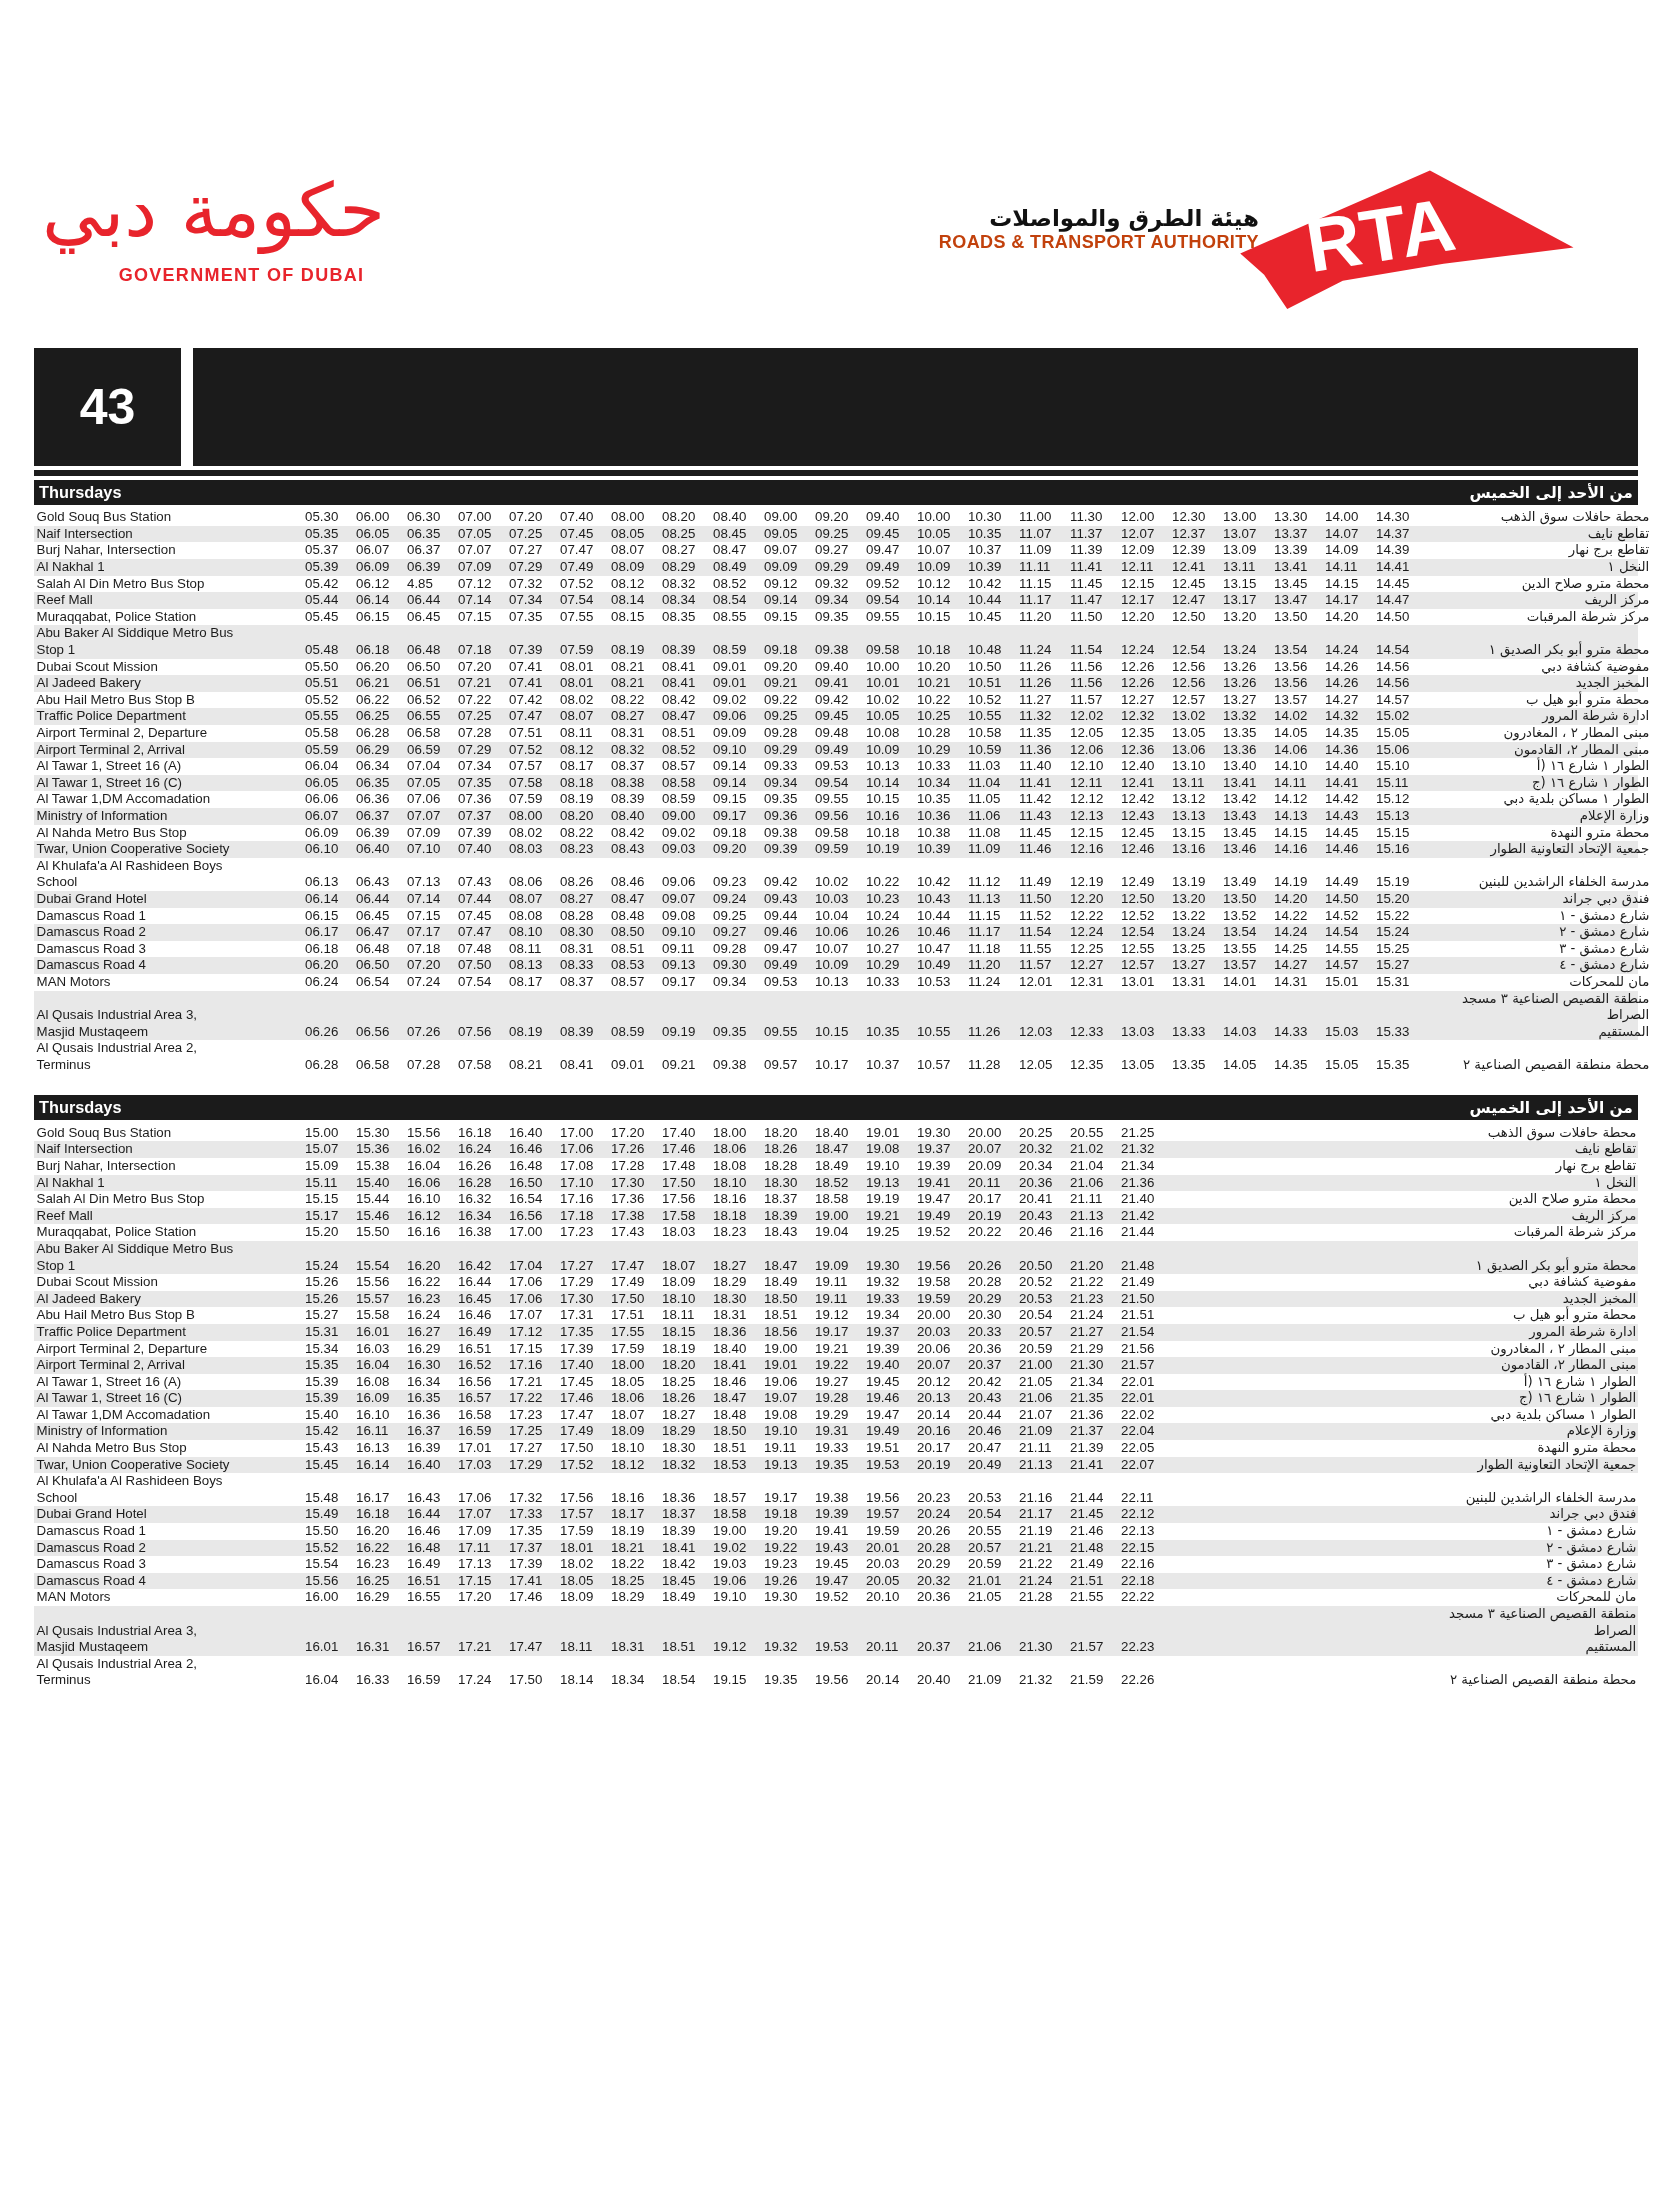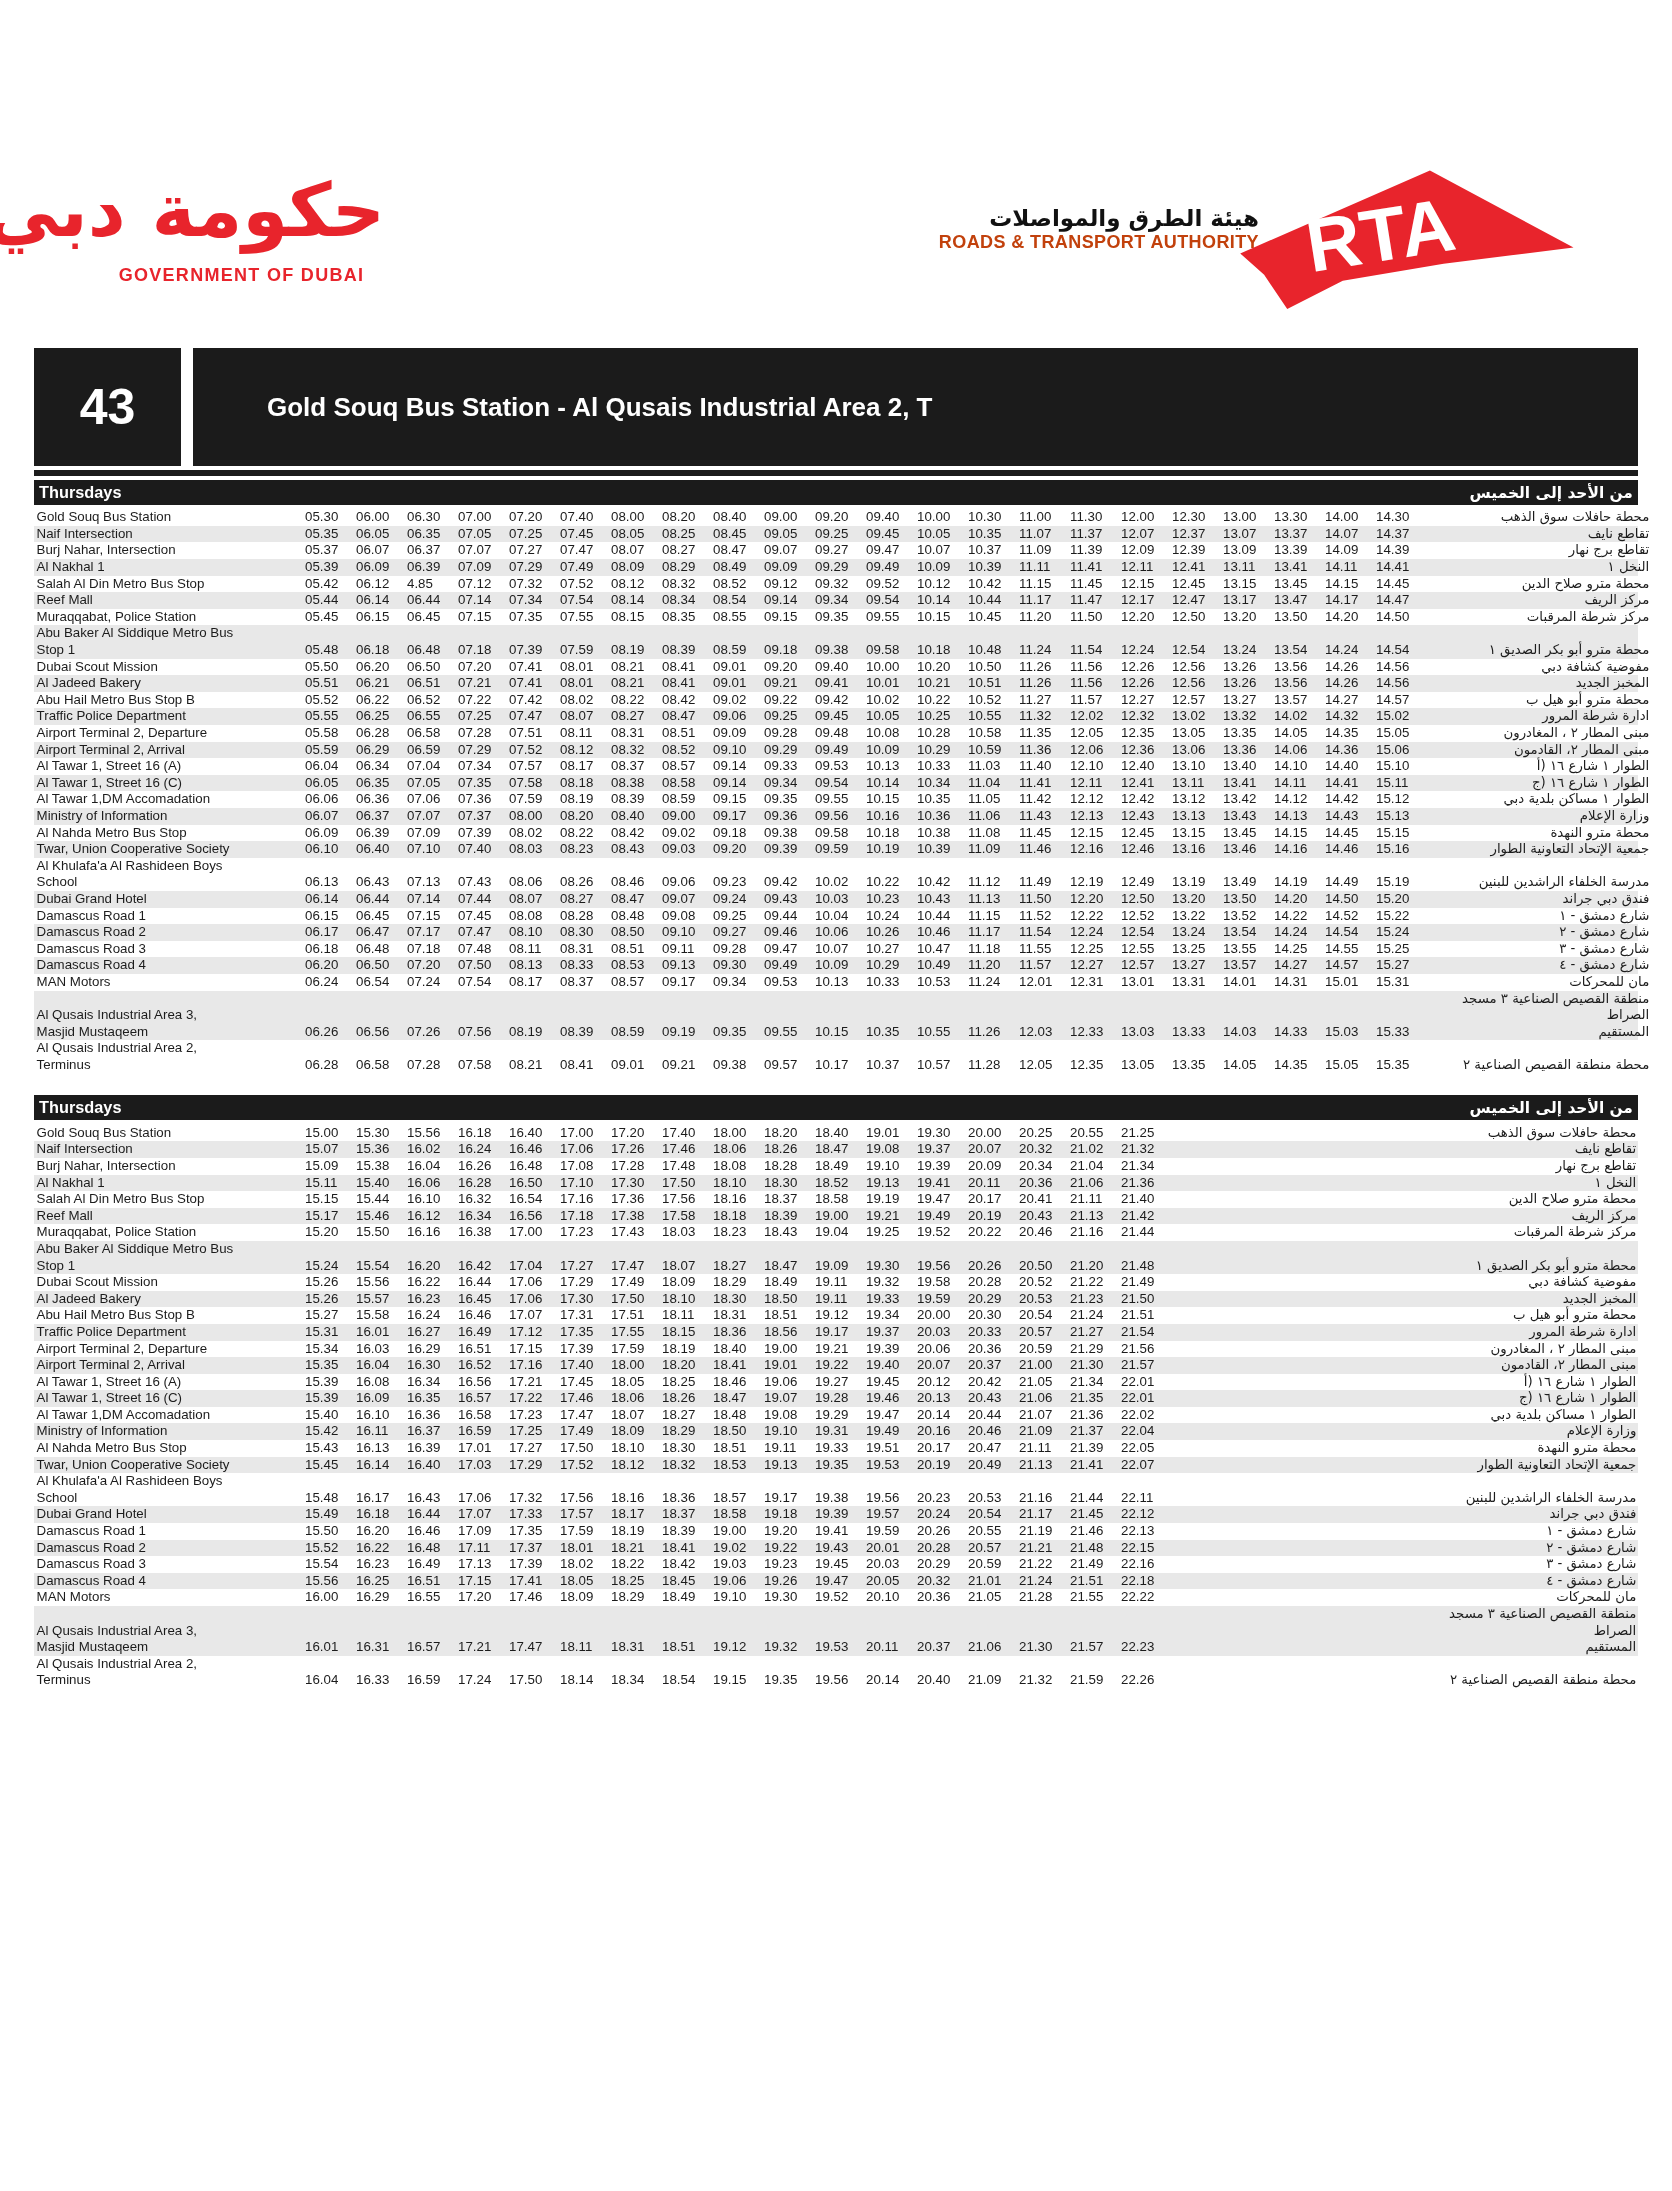--- a/index.html
+++ b/index.html
@@ -7,21 +7,21 @@
     width:1673px; height:2192px; background:#ffffff; position:relative;
     font-family:"Liberation Sans", sans-serif; color:#1c1c1c;
     -webkit-font-smoothing:antialiased;
   }
   .ar { font-family:"DejaVu Sans", sans-serif; }
 
   
   .gov-logo { position:absolute; left:98px; top:164px; width:287px; text-align:center; }
   .gov-calligraphy {
     font-family:"DejaVu Sans", sans-serif; color:var(--red);
-    font-size:74px; line-height:1.25; font-weight:bold; white-space:nowrap;
+    font-size:74px; line-height:1.25; font-weight:normal; white-space:nowrap;
   }
   .gov-caption {
     margin-top:8px; color:var(--red); font-weight:bold;
     font-size:18px; letter-spacing:1.3px; white-space:nowrap;
   }
   .rta-text { position:absolute; top:205px; right:414px; text-align:right; }
   .rta-text .rta-ar { font-size:23px; font-weight:bold; color:#111; }
   .rta-text .rta-en { font-size:18px; font-weight:bold; color:#c2410c; margin-top:1px; letter-spacing:0.4px; }
   .rta-logo { position:absolute; left:1240px; top:168px; width:338px; height:141px; }
 
@@ -78,21 +78,20 @@
 <div class="rta-logo">
   <svg viewBox="0 0 395 165" width="338" height="141" xmlns="http://www.w3.org/2000/svg">
     <path d="M0,100 L222,3 L390,93 L238,112 L120,132 L55,165 L28,125 Z" fill="#e8242c"></path>
     <text x="78" y="104" transform="rotate(-9 195 82)" font-family="Liberation Sans, sans-serif" font-size="88" font-weight="bold" fill="#ffffff">RTA</text>
   </svg>
 </div>
 
 <div class="route-num">43</div>
 
 <div class="route-title">
-  <div class="route-title-en">Gold Souq Bus Station - Al Qusais Industrial Area 2, T</div>
 </div>
 
 <div class="h-rule"></div>
 
 <div class="content" id="content">
     <div class="day-bar">
       <span class="en">Thursdays</span>
       <span class="arl ar" dir="rtl">من الأحد إلى الخميس</span>
     </div>
     <div class="timetable">

